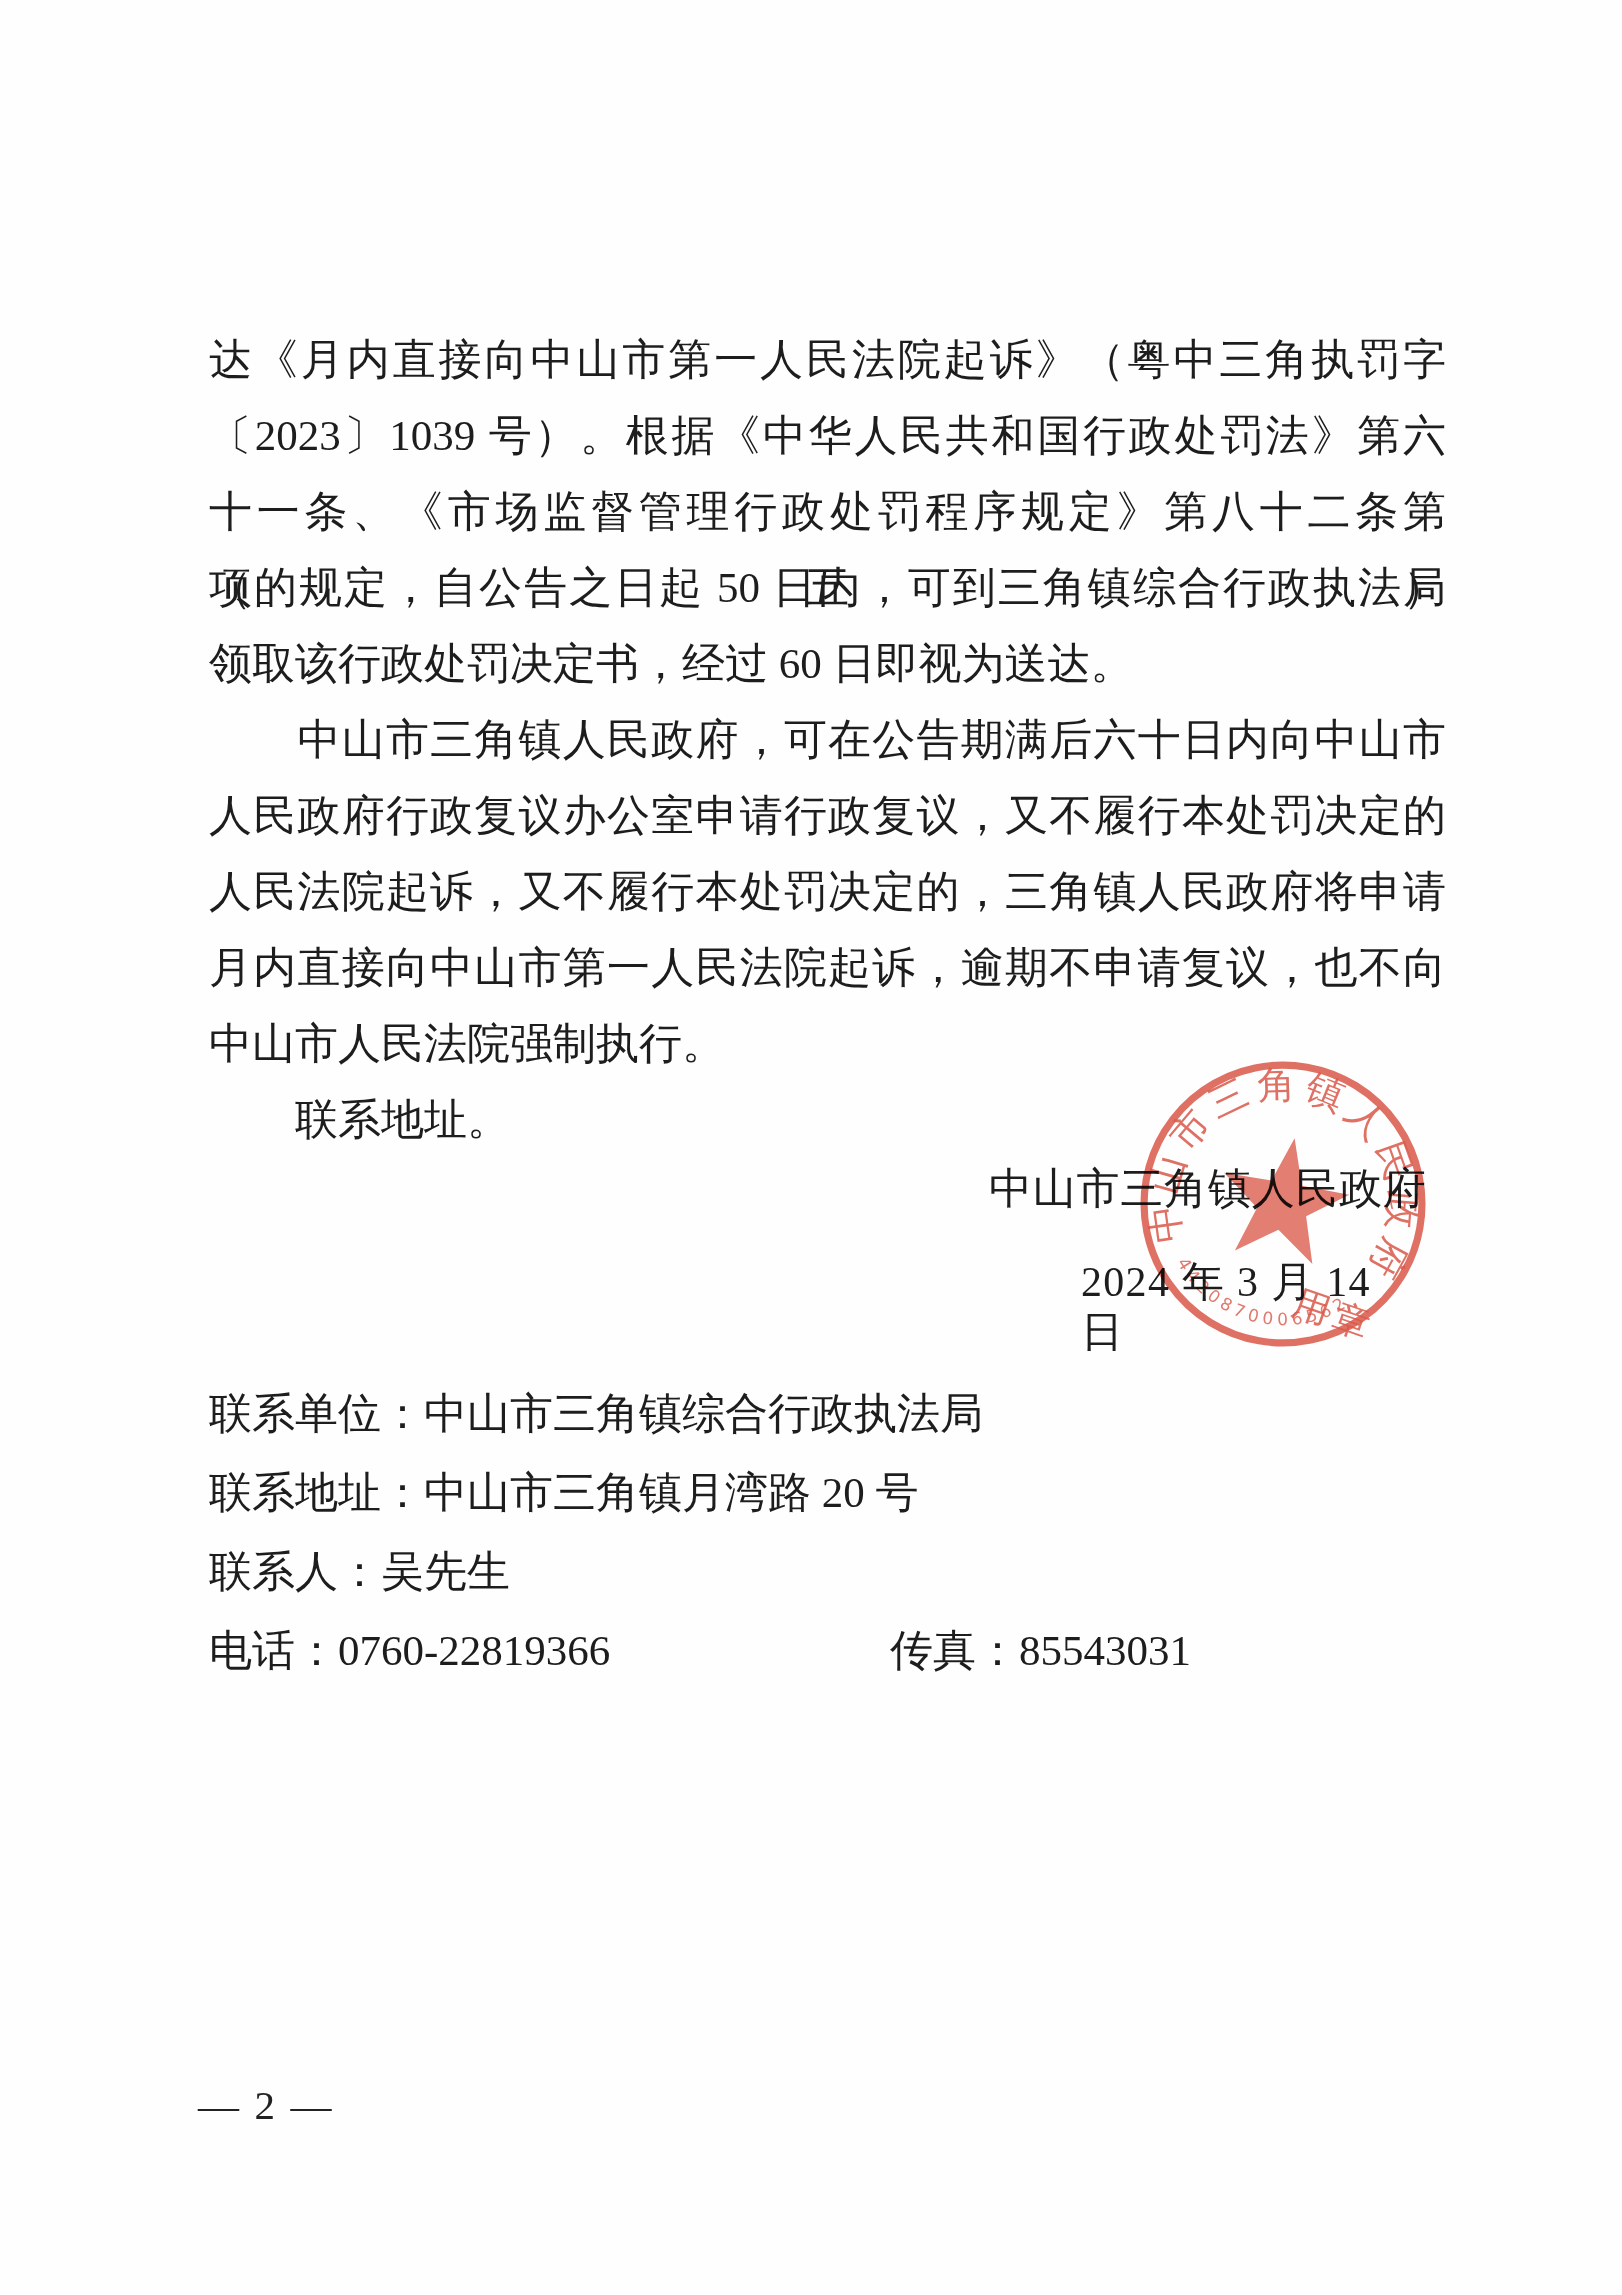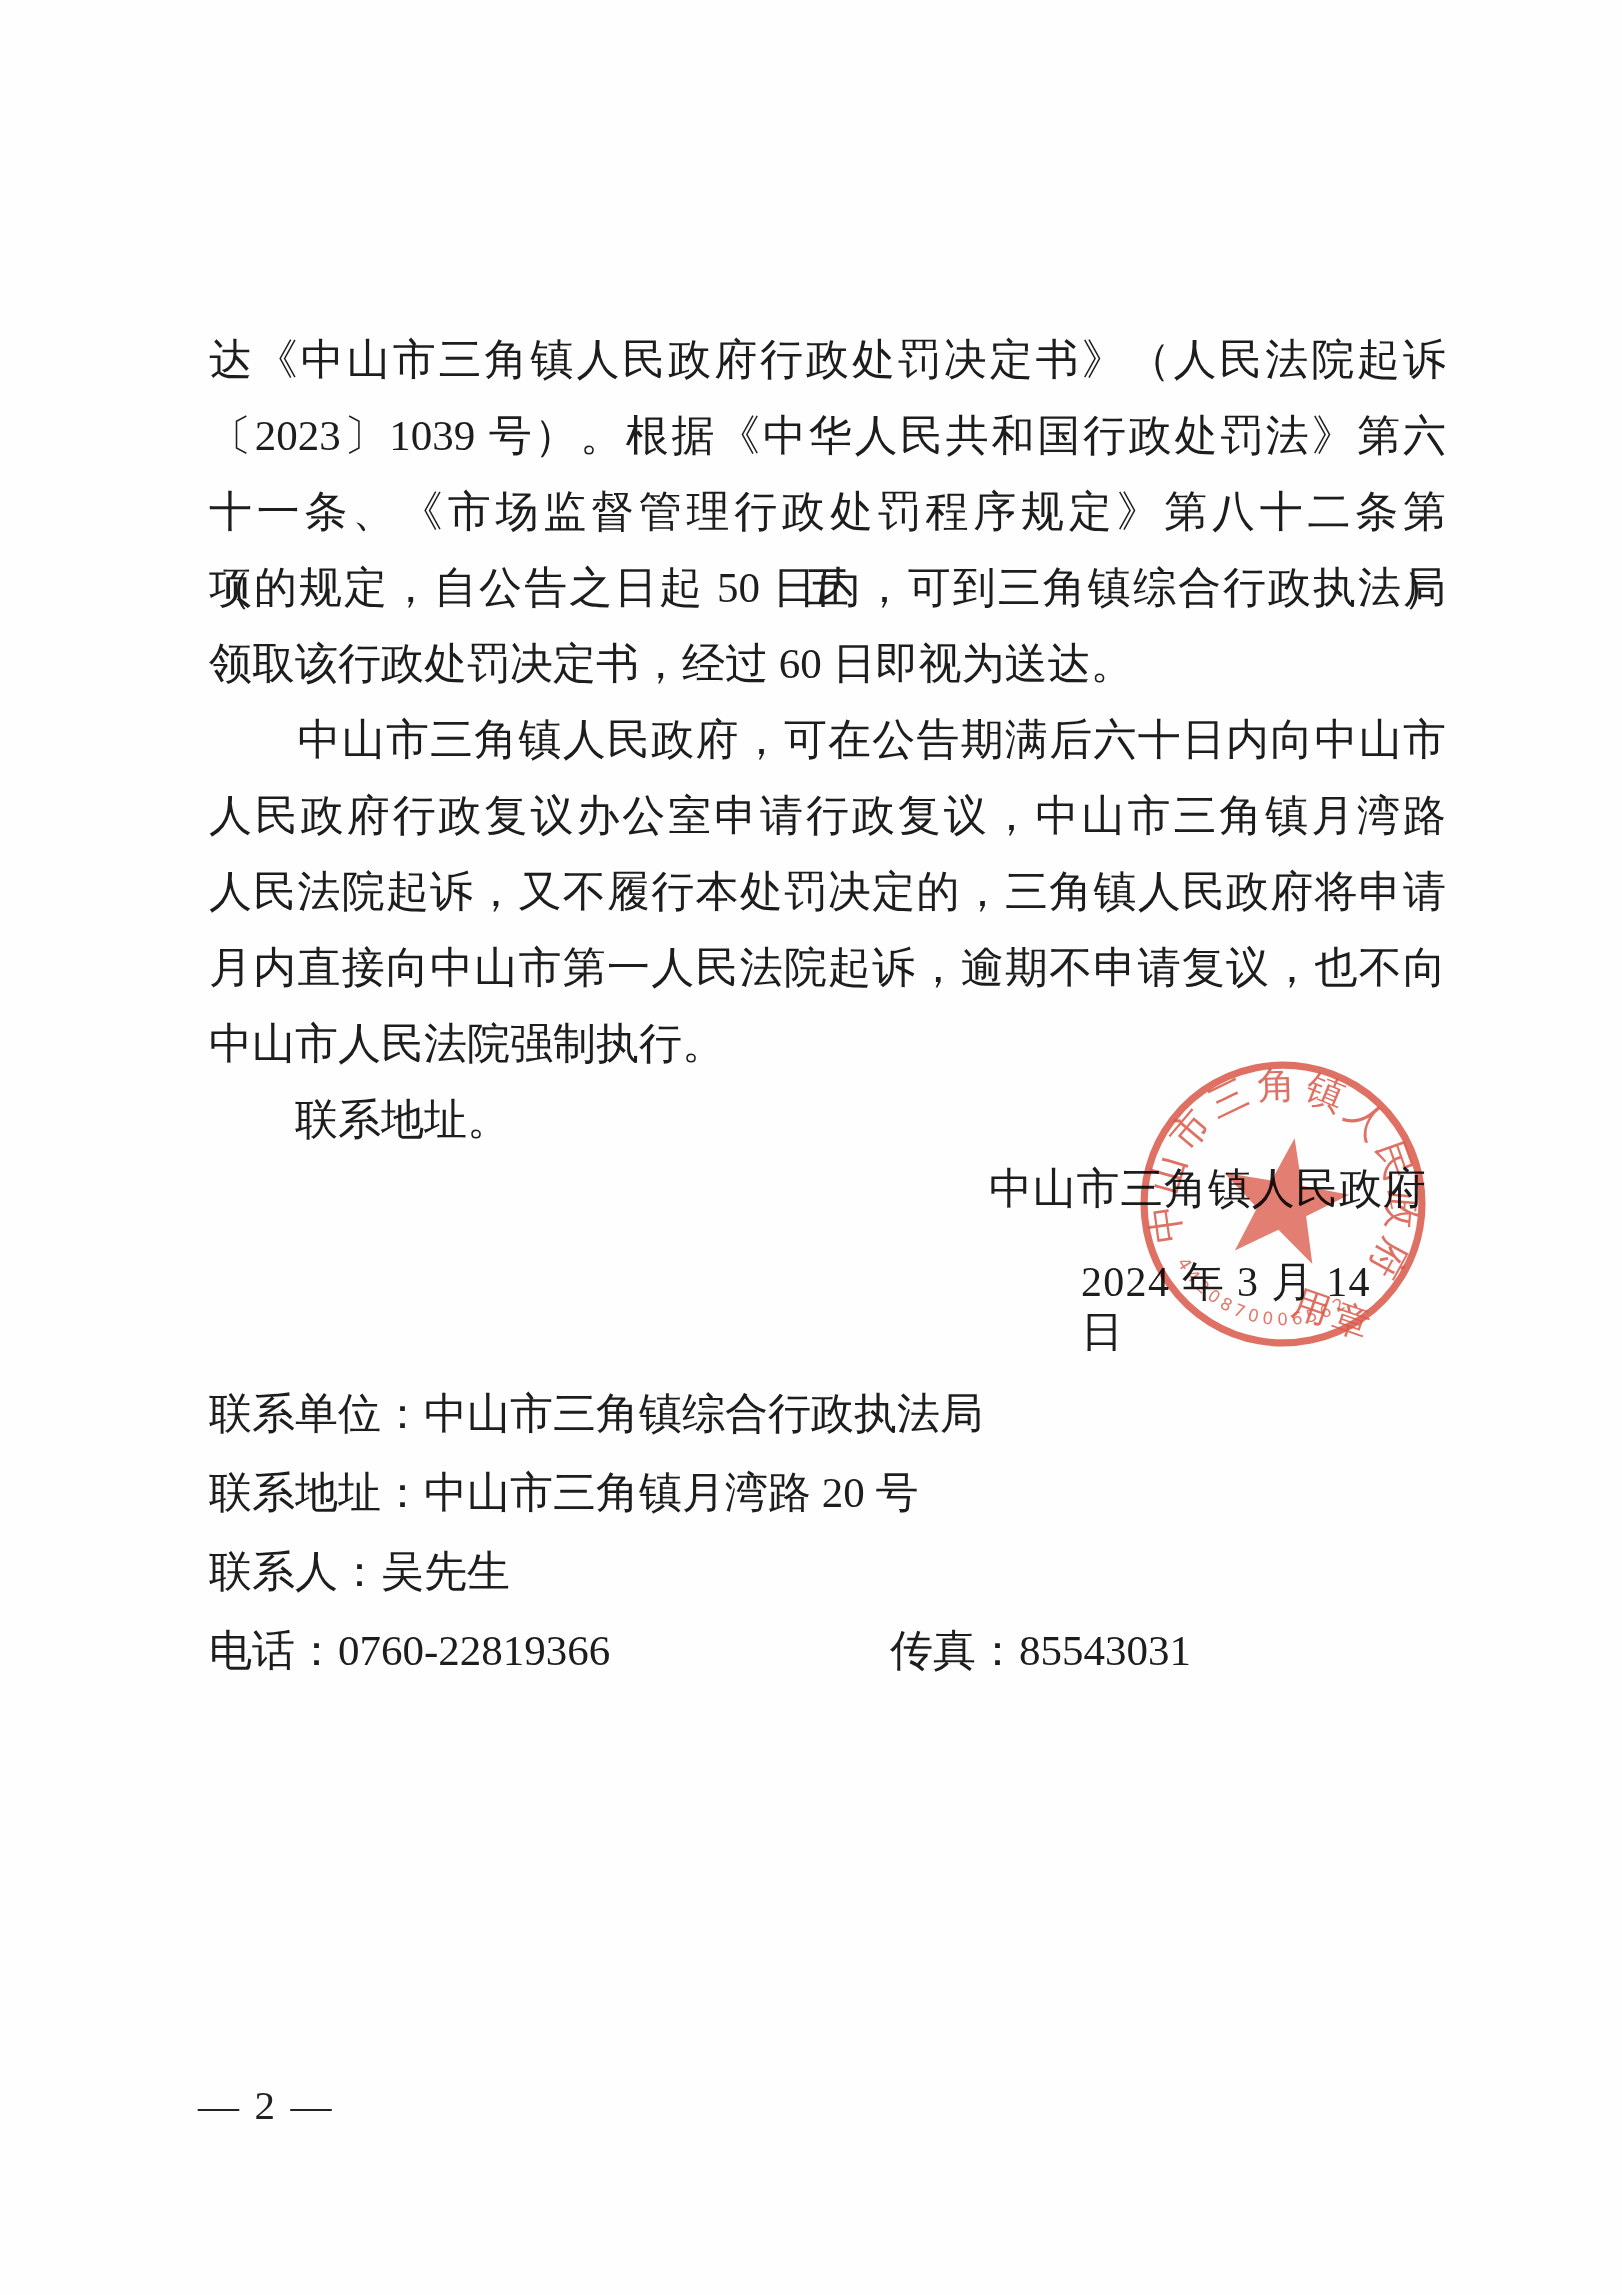--- a/index.html
+++ b/index.html
@@ -58,27 +58,27 @@
     font-size:41px;line-height:46px;letter-spacing:2.6px;
     color:#222;
   }
 </style>
 </head>
 <body>
 
 <div class="page">
 
   <div class="doc-body">
-    <div class="bline j">达《中山市三角镇人民政府行政处罚决定书》（人民法院起诉</div>
+    <div class="bline j">达《月内直接向中山市第一人民法院起诉》（粤中三角执罚字</div>
     <div class="bline j">〔2023〕1039 号）。根据《中华人民共和国行政处罚法》第六</div>
     <div class="bline j">十一条、《市场监督管理行政处罚程序规定》第八十二条第（五）</div>
     <div class="bline j">项的规定，自公告之日起 50 日内，可到三角镇综合行政执法局</div>
     <div class="bline e">领取该行政处罚决定书，经过 60 日即视为送达。</div>
     <div class="bline j">　　中山市三角镇人民政府，可在公告期满后六十日内向中山市</div>
-    <div class="bline j">人民政府行政复议办公室申请行政复议，中山市三角镇月湾路</div>
+    <div class="bline j">人民政府行政复议办公室申请行政复议，又不履行本处罚决定的</div>
     <div class="bline j">人民法院起诉，又不履行本处罚决定的，三角镇人民政府将申请</div>
     <div class="bline j">月内直接向中山市第一人民法院起诉，逾期不申请复议，也不向</div>
     <div class="bline e">中山市人民法院强制执行。</div>
     <div class="bline e">　　联系地址。</div>
   </div>
 
   <div class="sig-name">中山市三角镇人民政府</div>
   <div class="sig-date">2024 年 3 月 14 日</div>
 
   <div class="seal">

